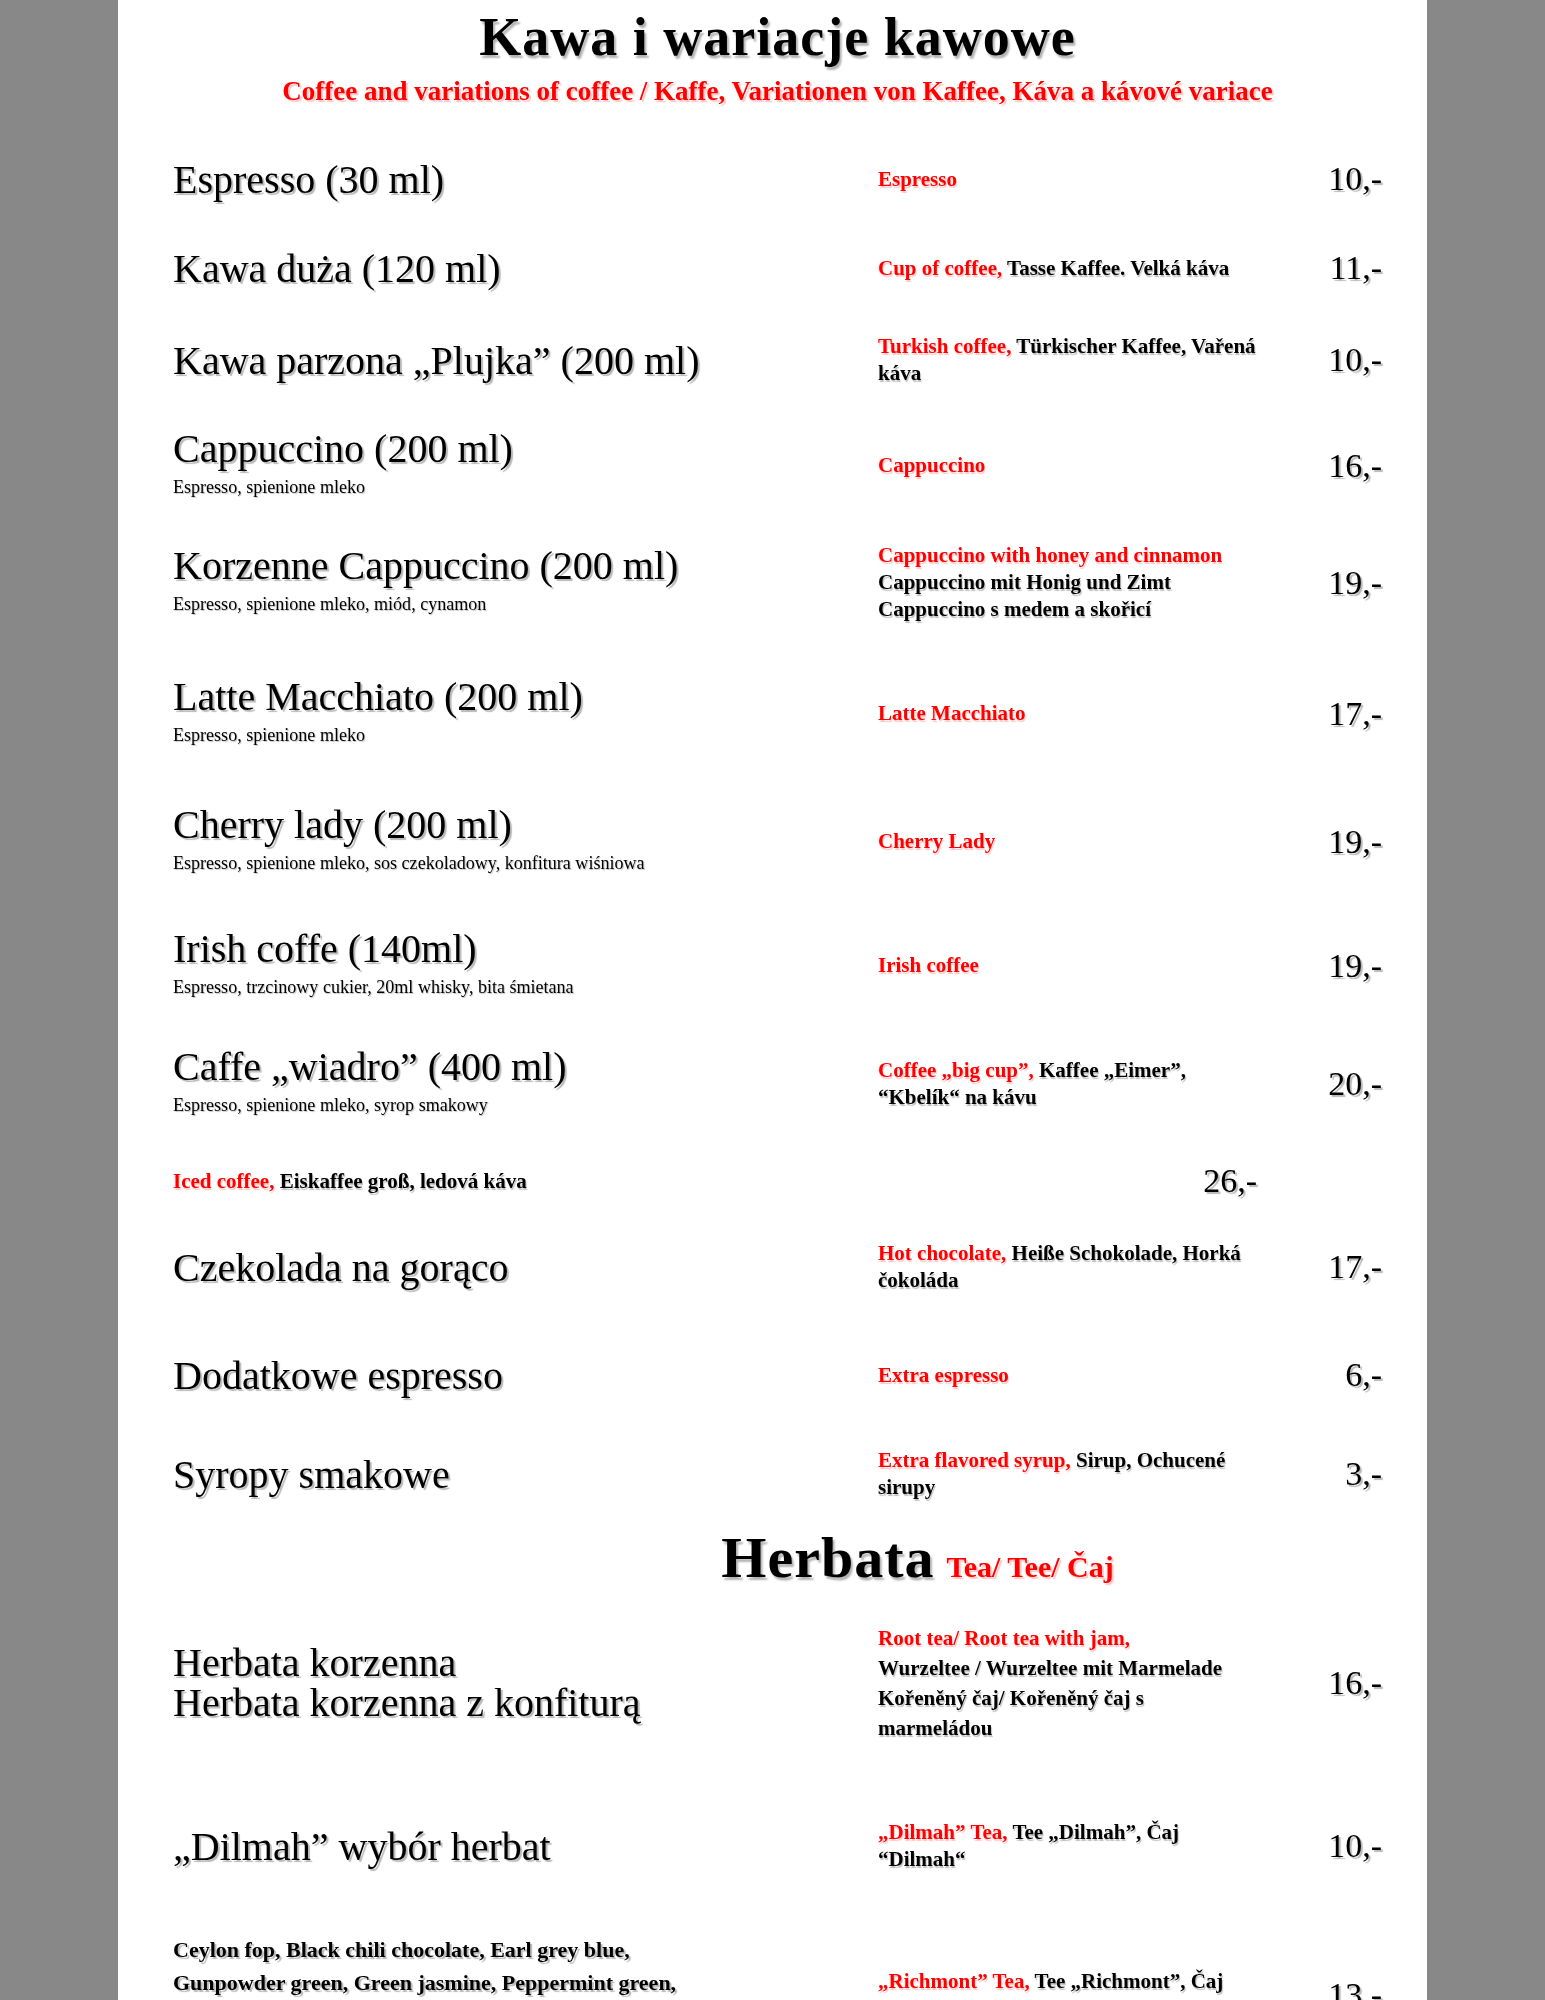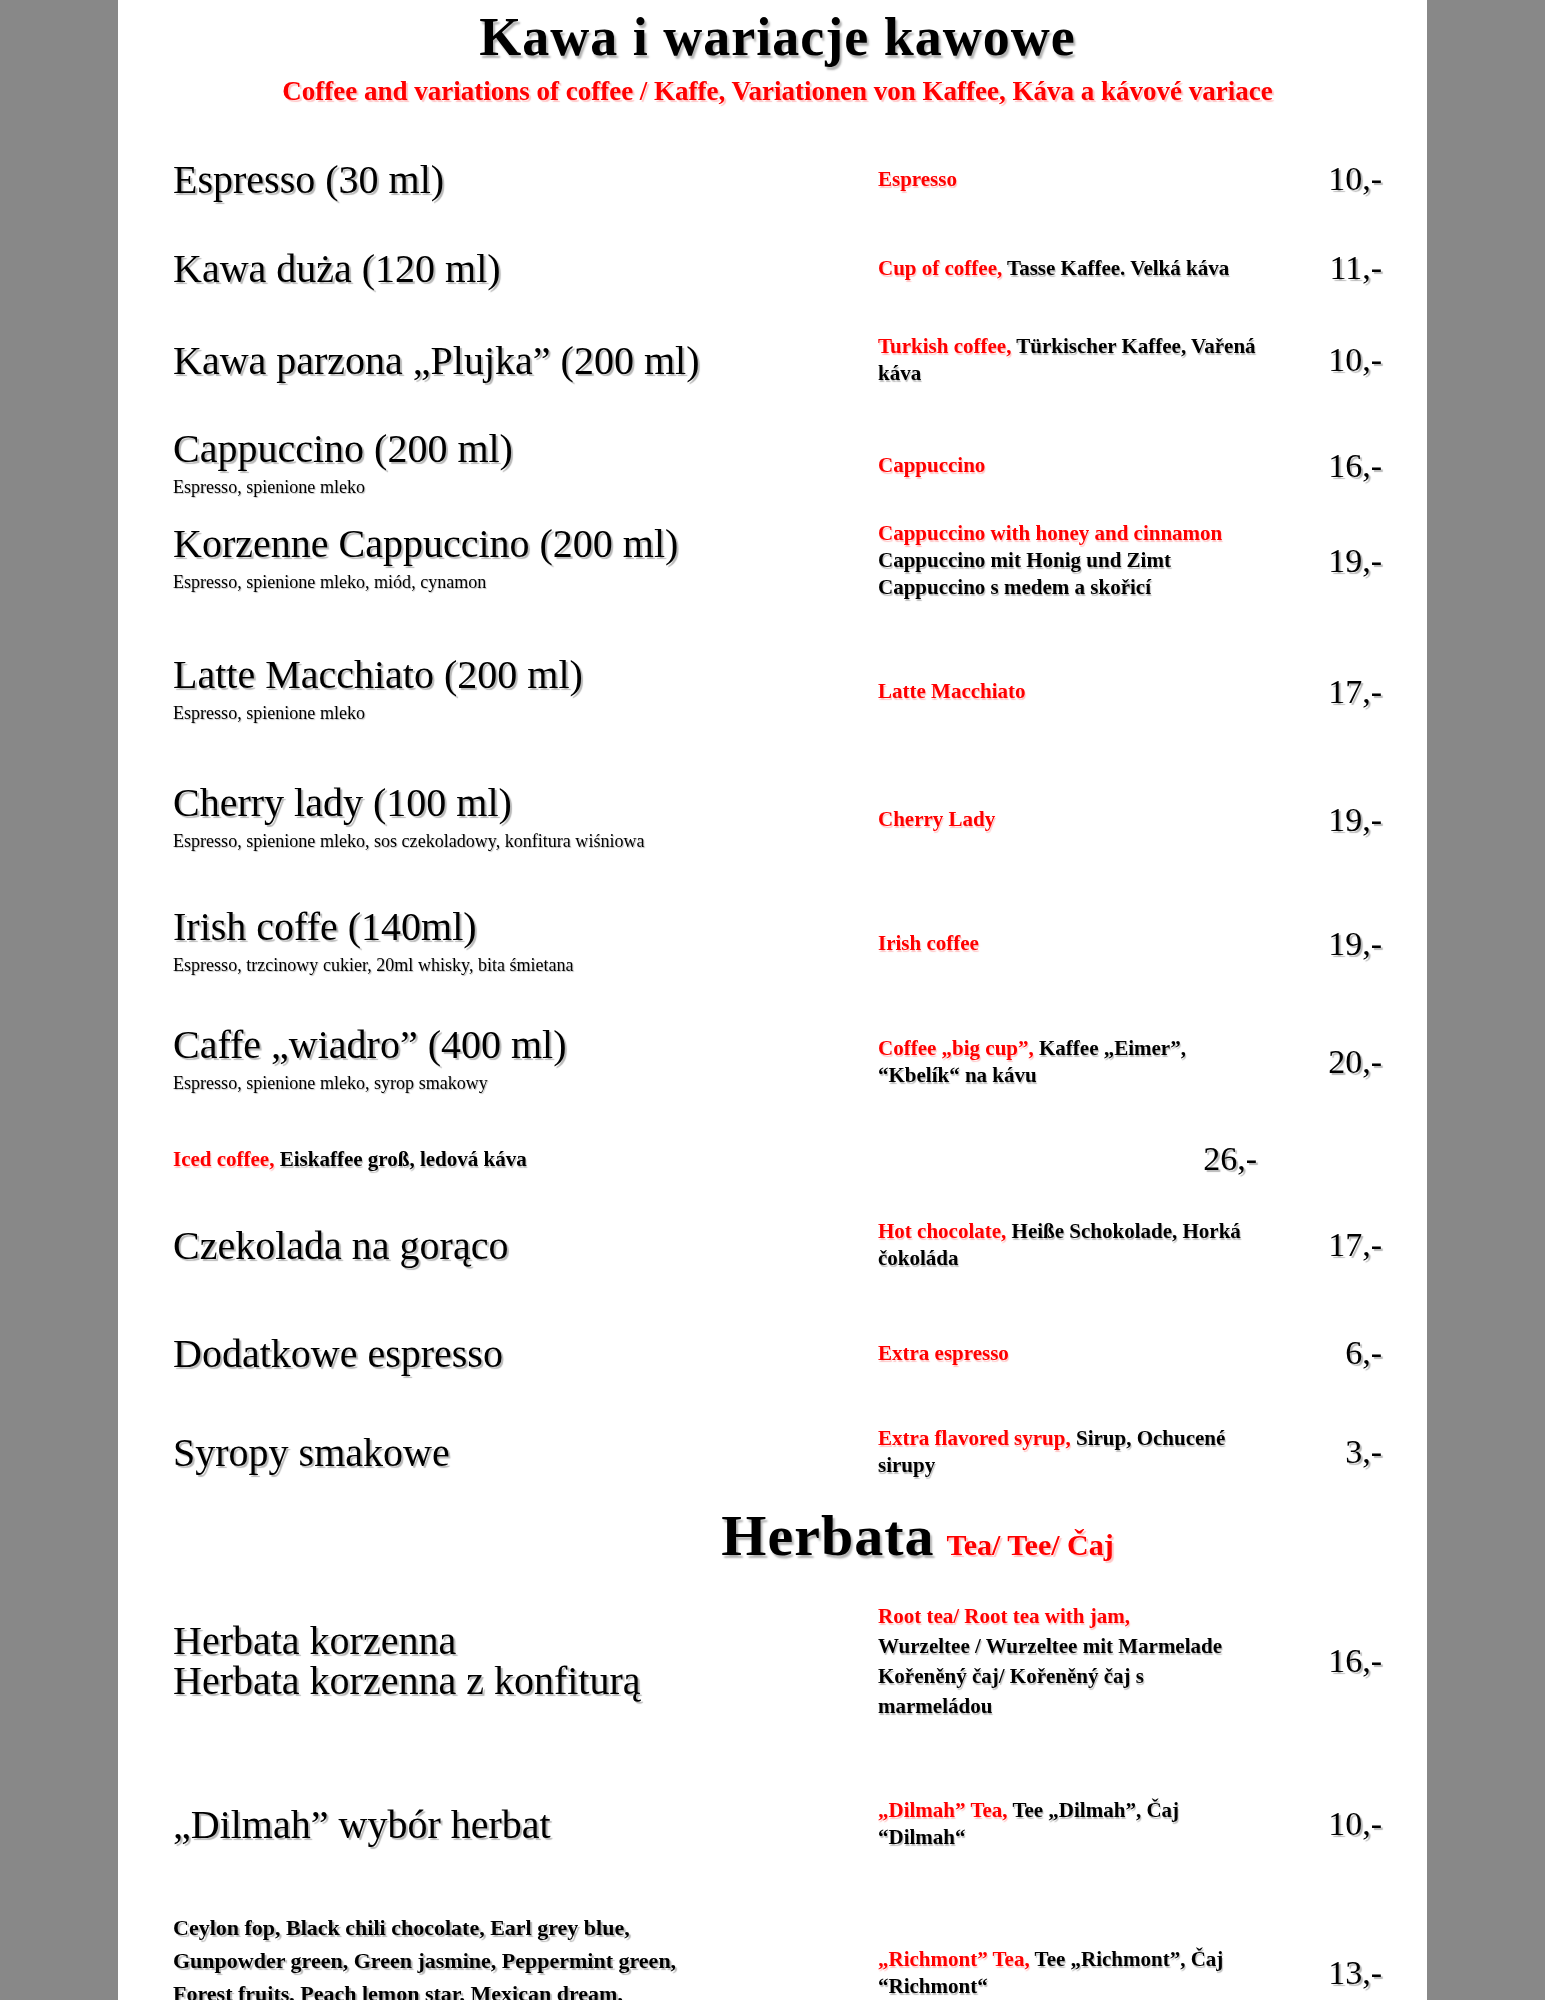--- a/index.html
+++ b/index.html
@@ -63,21 +63,21 @@
   .mid .red{color:#ff0000;text-shadow:1px 2px 1px rgba(255,90,90,0.35);}
   .mid span:empty{display:none;}
   .price{
     font-size:34px;
     font-weight:normal;
     text-align:right;
     text-shadow:2px 2px 1px rgba(0,0,0,0.28);
   }
   
   .c0{margin-top:53px}.c1{margin-top:51px}.c2{margin-top:46px}
-  .c3{margin-top:45px}.c4{margin-top:21px}.c5{margin-top:57px}
+  .c3{margin-top:45px}.c4{margin-top:43px}.c5{margin-top:57px}
   .c6{margin-top:61px}.c7{margin-top:57px}.c8{margin-top:51px}
   .c9{margin-top:45px}.c10{margin-top:40px}.c11{margin-top:62px}
   .c12{margin-top:53px}
   .tea-header{
     margin-top:23px;
     text-align:center;
     margin-left:280px;
   }
   .tea-header .big{
     font-size:58px;
@@ -160,21 +160,21 @@
     <div class="left">
         <div class="name">Latte Macchiato (200 ml)</div>
         <div class="desc">Espresso, spienione mleko</div>
       </div>
     <div class="mid"><span class="red">Latte Macchiato</span></div>
     <div class="price">17,-</div>
   </div>
 
   <div class="row c6">
     <div class="left">
-        <div class="name">Cherry lady (100 ml)</div>
+        <div class="name">Cherry lady (200 ml)</div>
         <div class="desc">Espresso, spienione mleko, sos czekoladowy, konfitura wiśniowa</div>
       </div>
     <div class="mid"><span class="red">Cherry Lady</span></div>
     <div class="price">19,-</div>
   </div>
 
   <div class="row c7">
     <div class="left">
         <div class="name">Irish coffe (140ml)</div>
         <div class="desc">Espresso, trzcinowy cukier, 20ml whisky, bita śmietana</div>

